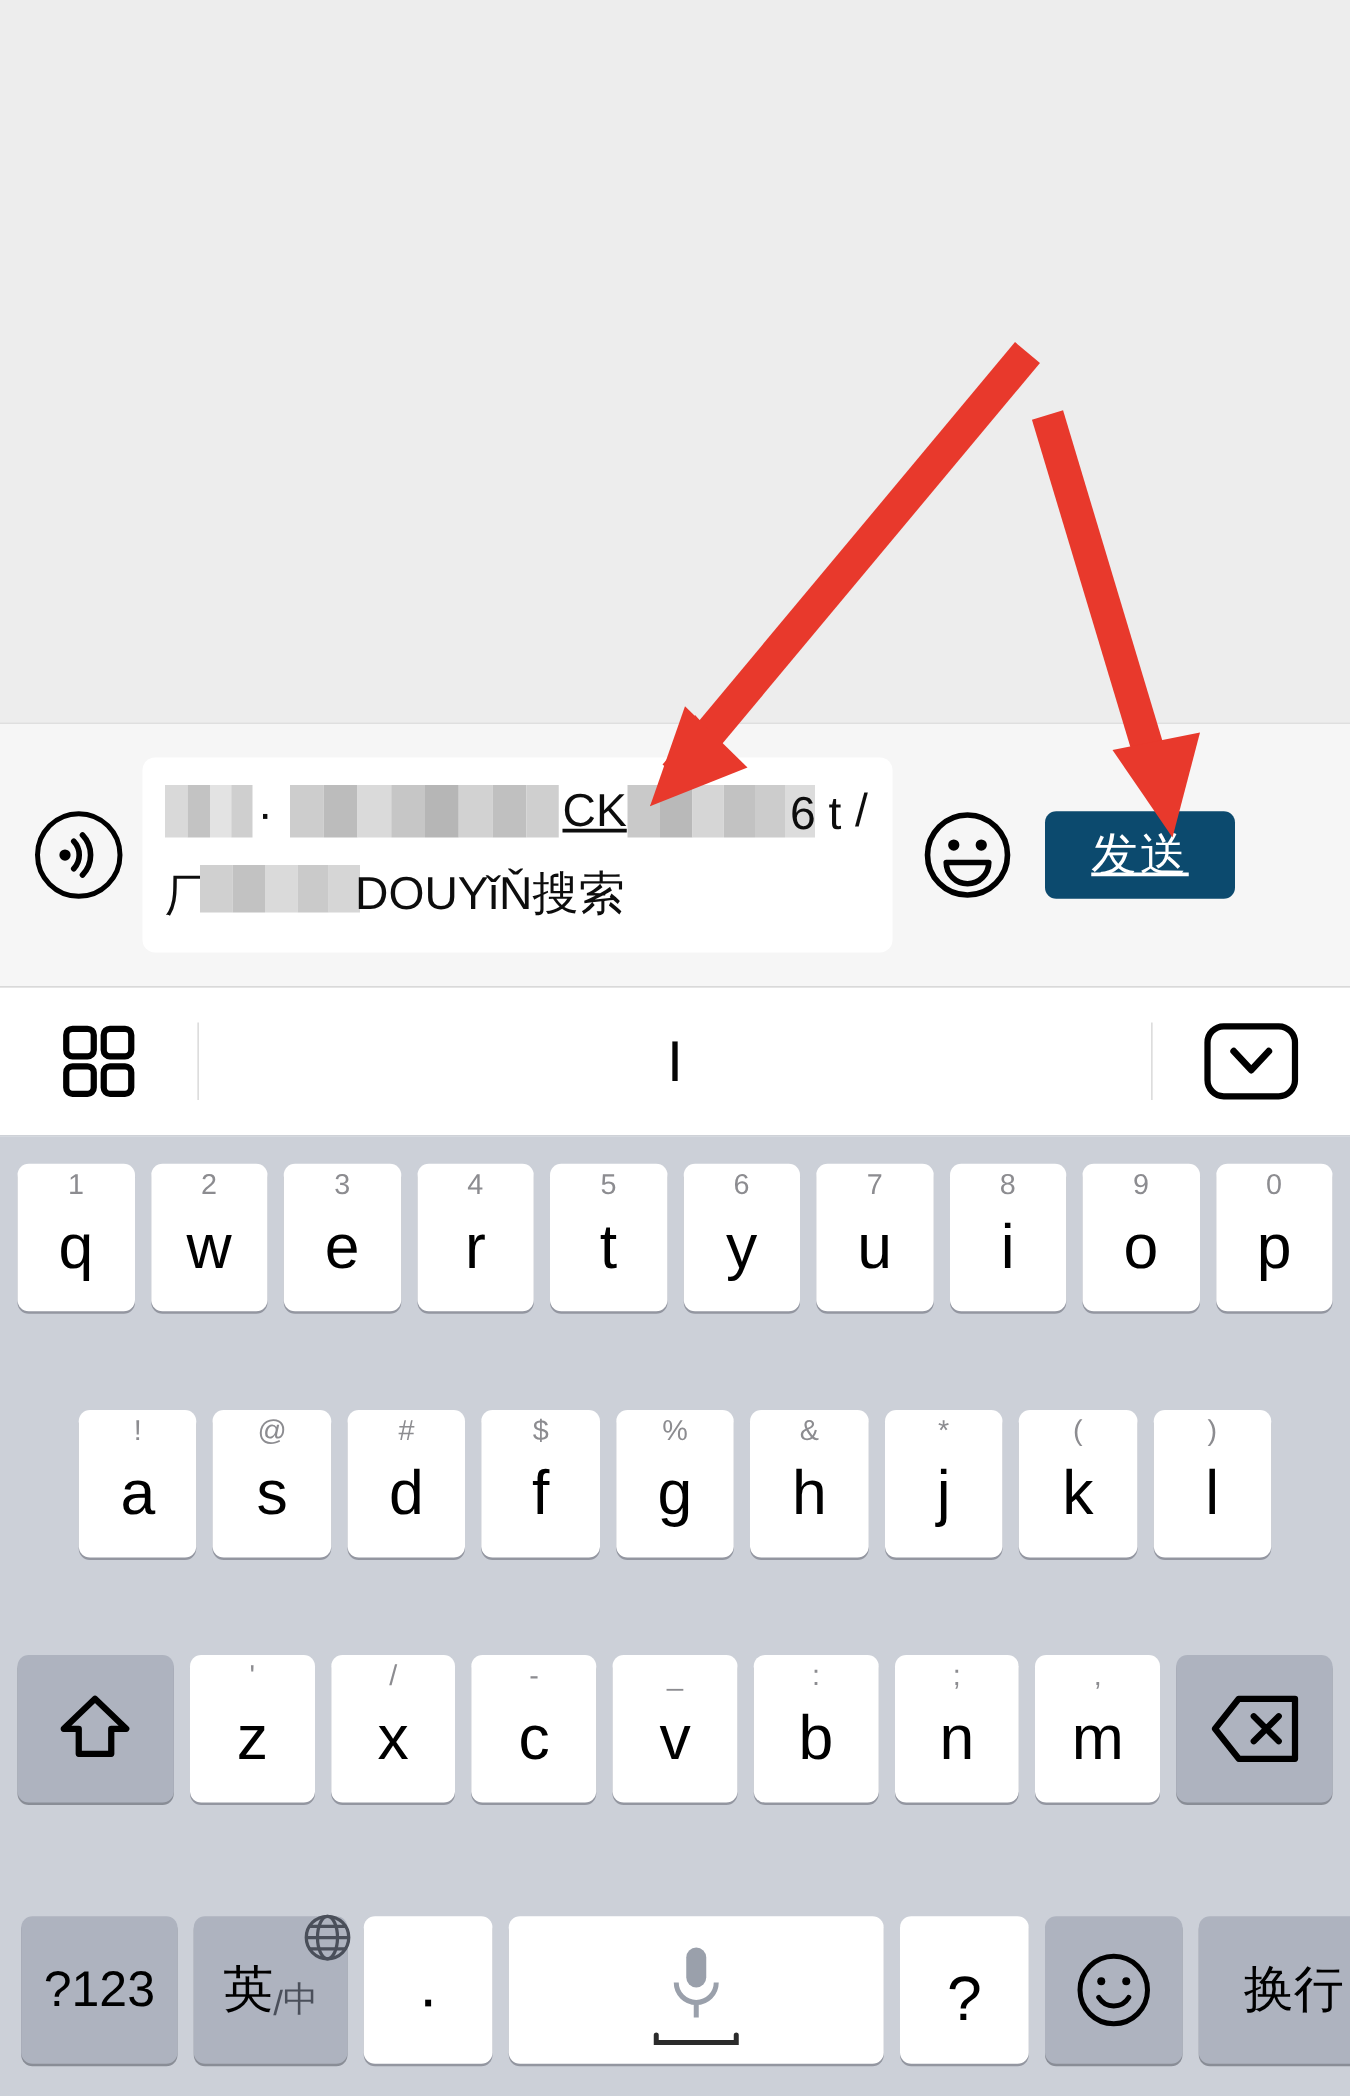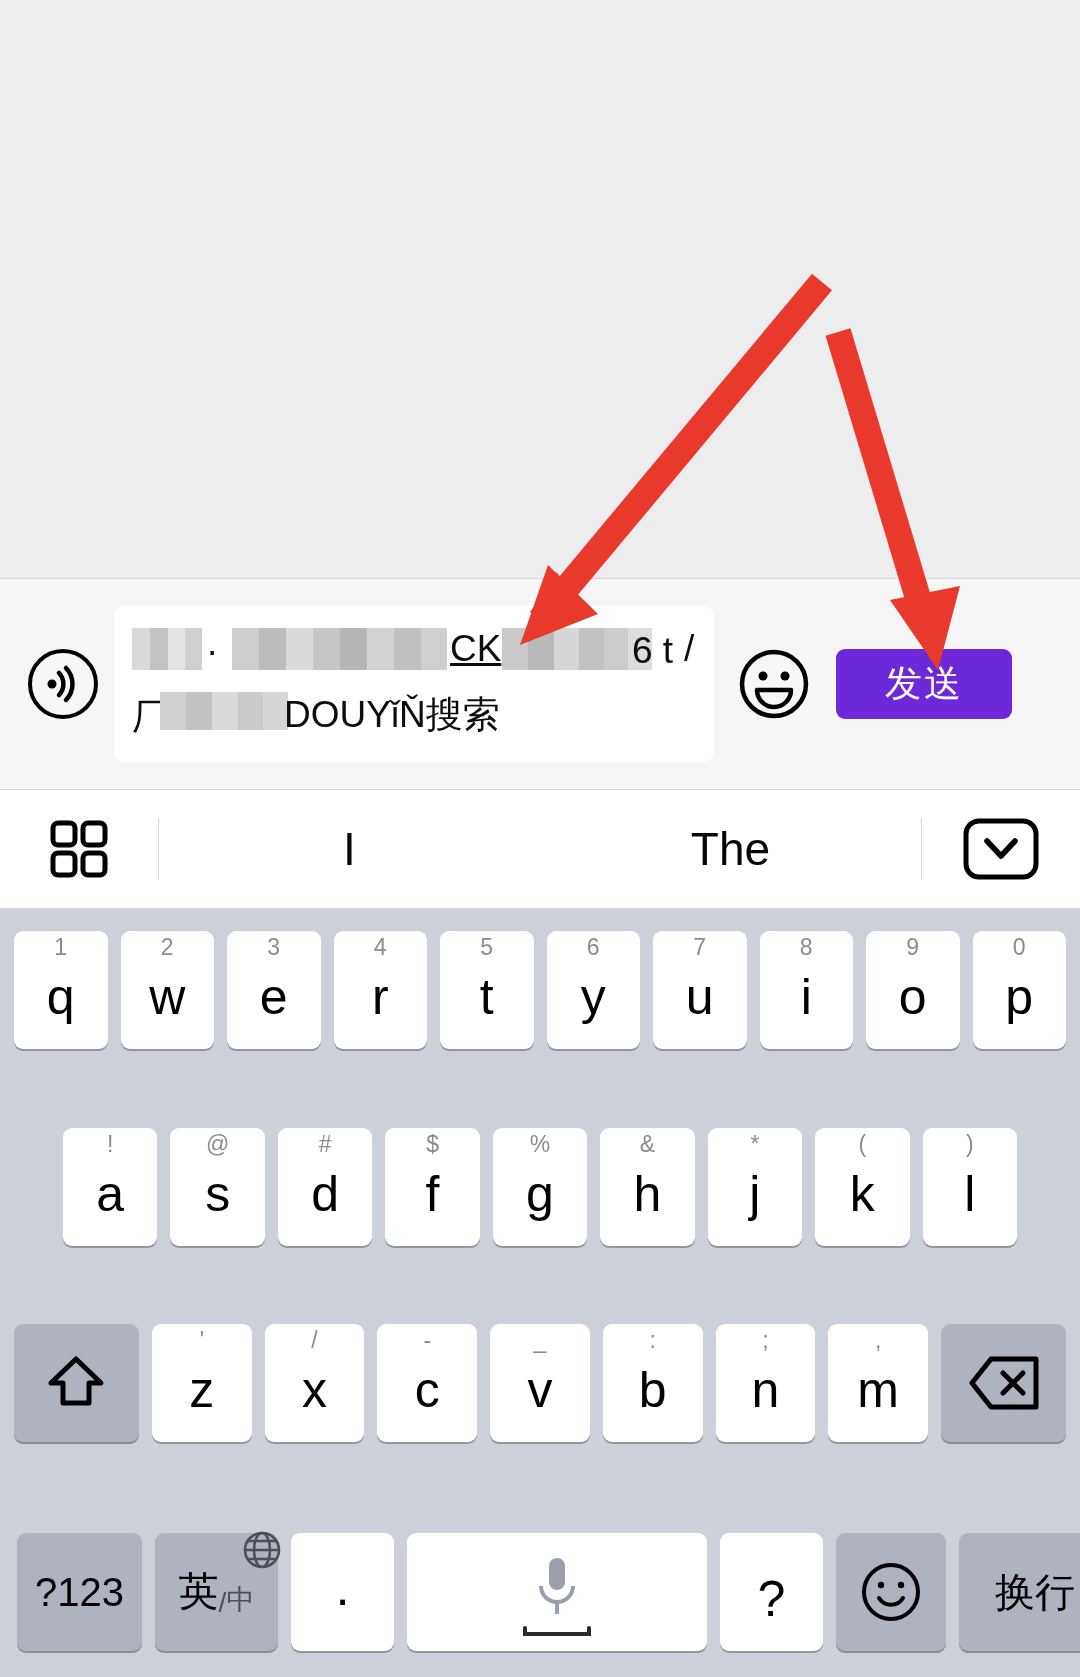--- a/index.html
+++ b/index.html
@@ -96,32 +96,33 @@
     width: 72px;
     height: 72px;
     flex: none;
     margin-right: 26px;
     display: flex;
     align-items: center;
     justify-content: center;
   }
   .send-btn {
     flex: none;
-    width: 176px;
+    width: 152px;
     height: 70px;
     border-radius: 9px;
-    background: #6d28d9;
+    background: #0c4a6e;
     color: #ffffff;
     font-size: 37px;
     display: flex;
     align-items: center;
     justify-content: center;
     border: none;
     font-family: "Liberation Sans", sans-serif;
     letter-spacing: 2px;
+    text-decoration: underline;
   }
 
   
   .suggest-bar {
     flex: none;
     height: 118px;
     background: #ffffff;
     display: flex;
     align-items: center;
     border-bottom: 1px solid #cfd2d8;
@@ -310,21 +311,20 @@
     <div class="sug-grid">
       <svg width="64" height="64" viewBox="0 0 64 64">
         <rect x="6" y="6" width="22" height="22" rx="5" fill="none" stroke="#000" stroke-width="5"></rect>
         <rect x="36" y="6" width="22" height="22" rx="5" fill="none" stroke="#000" stroke-width="5"></rect>
         <rect x="6" y="36" width="22" height="22" rx="5" fill="none" stroke="#000" stroke-width="5"></rect>
         <rect x="36" y="36" width="22" height="22" rx="5" fill="none" stroke="#000" stroke-width="5"></rect>
       </svg>
     </div>
     <div class="sug-divider"></div>
     <div class="sug-word">I</div>
-    <div class="sug-word">The</div>
     <div class="sug-divider"></div>
     <div class="sug-down">
       <svg width="76" height="62" viewBox="0 0 76 62">
         <rect x="3" y="3" width="70" height="56" rx="13" fill="none" stroke="#000" stroke-width="5"></rect>
         <path d="M24 23 L38 38 L52 23" fill="none" stroke="#000" stroke-width="5.5" stroke-linecap="round" stroke-linejoin="round"></path>
       </svg>
     </div>
   </div>
 
   <div class="keyboard">

